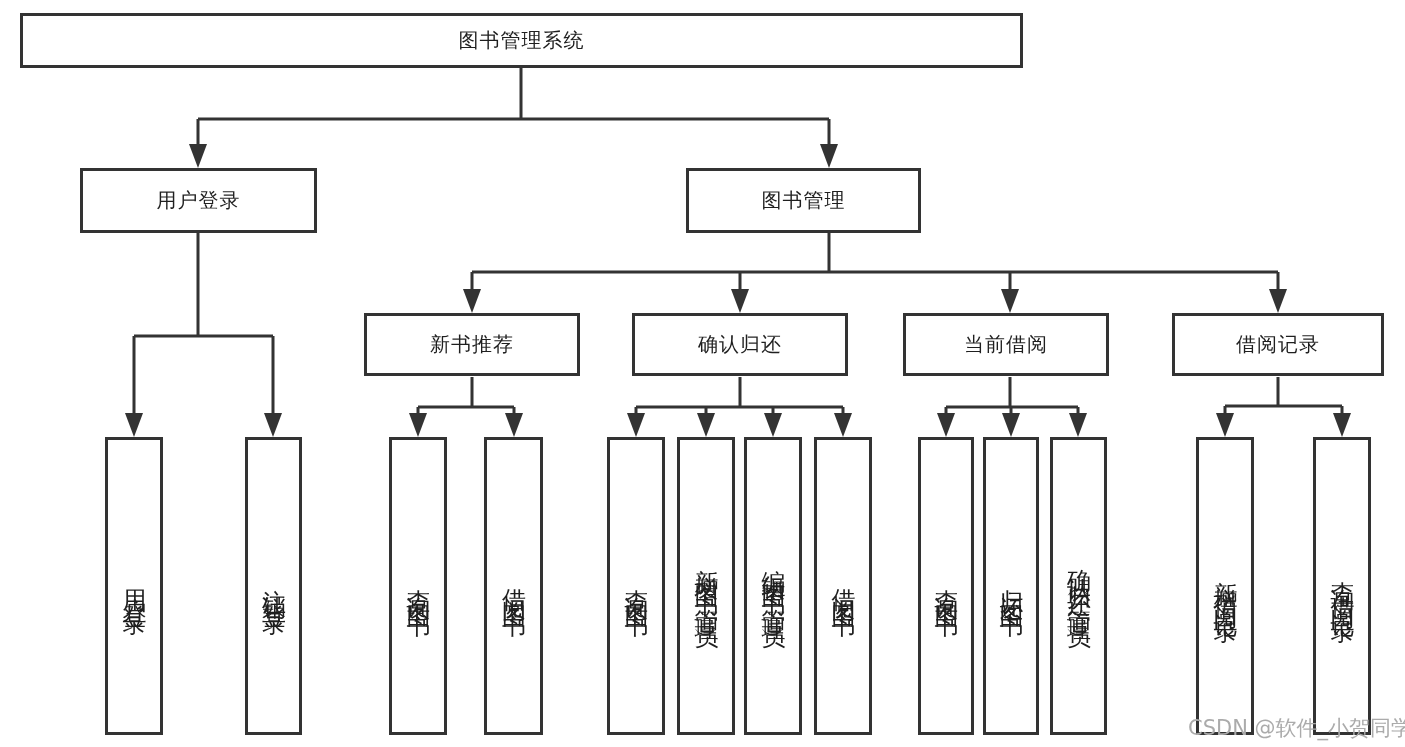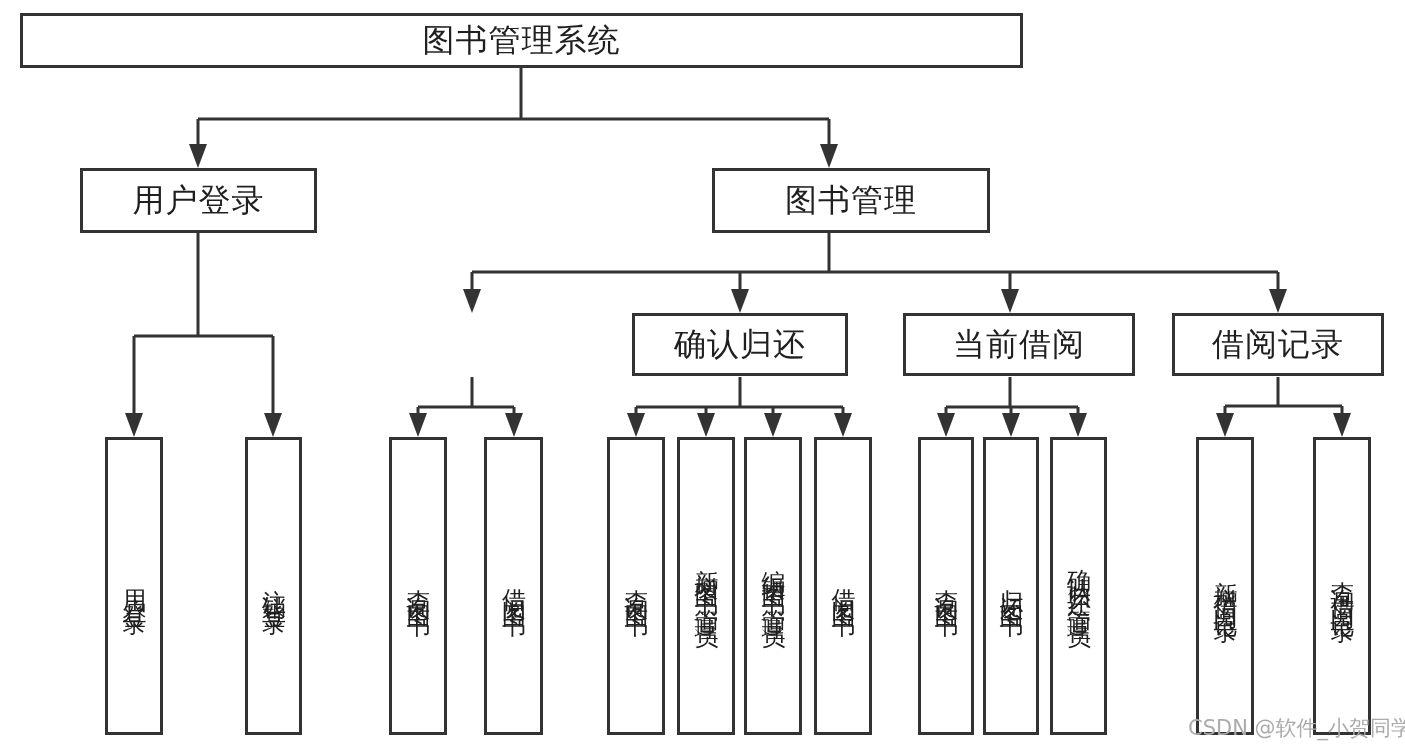--- a/index.html
+++ b/index.html
@@ -35,21 +35,21 @@
 
   .node {
     position: absolute;
     background: var(--background);
     border: 3px solid var(--box-border);
     display: flex;
     align-items: center;
     justify-content: center;
     color: var(--text);
   }
-  .h-node { font-size: 32px; letter-spacing: 1px; white-space: nowrap; }
+  .h-node { font-size: 20px; letter-spacing: 1px; white-space: nowrap; }
   .v-node span {
     writing-mode: vertical-rl;
     text-orientation: mixed;
     font-size: 24px;
     line-height: 1.05;
     letter-spacing: 8px;
     white-space: nowrap;
   }
 
   .watermark {
@@ -125,28 +125,31 @@
     </g>
   </svg>
 
   <div class="node h-node" style="left:20px;top:13px;width:1003px;height:55px">
     <span>图书管理系统</span>
   </div>
 
   <div class="node h-node" style="left:80px;top:168px;width:237px;height:65px">
     <span>用户登录</span>
   </div>
-  <div class="node h-node" style="left:712px;top:168px;width:278px;height:65px">
+  <div class="node h-node" style="left:686px;top:168px;width:235px;height:65px">
     <span>图书管理</span>
   </div>
 
+  <div class="node h-node" style="left:364px;top:313px;width:216px;height:63px">
+    <span>新书推荐</span>
+  </div>
   <div class="node h-node" style="left:632px;top:313px;width:216px;height:63px">
     <span>确认归还</span>
   </div>
-  <div class="node h-node" style="left:903px;top:313px;width:232px;height:63px">
+  <div class="node h-node" style="left:903px;top:313px;width:206px;height:63px">
     <span>当前借阅</span>
   </div>
   <div class="node h-node" style="left:1172px;top:313px;width:212px;height:63px">
     <span>借阅记录</span>
   </div>
 
   <div class="node v-node" style="left:105px;top:437px;width:58px;height:298px">
     <span>用户登录</span>
   </div>
   <div class="node v-node" style="left:245px;top:437px;width:57px;height:298px">

